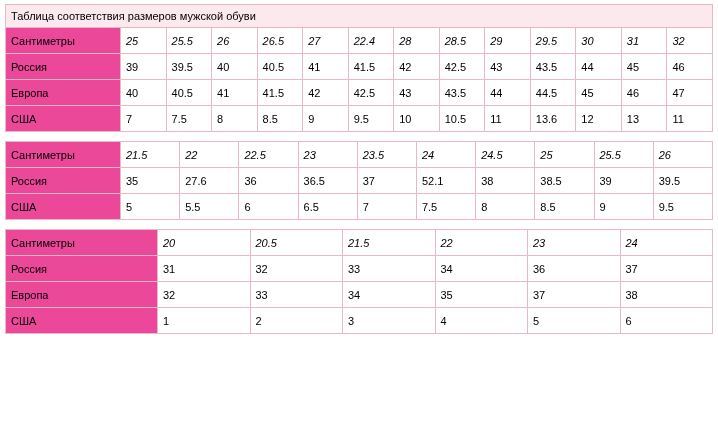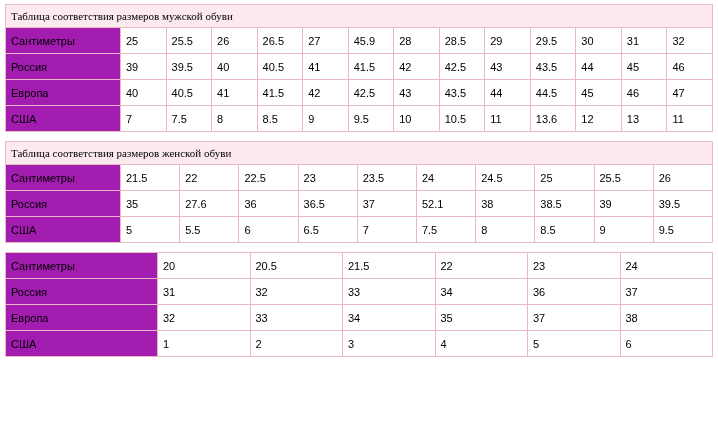--- a/index.html
+++ b/index.html
@@ -42,30 +42,30 @@
     white-space: nowrap;
     overflow: hidden;
   }
   .caption-cell {
     background: #fce9ee;
     text-align: center;
     font-weight: bold;
     font-size: 11px;
     height: 22px !important;
     color: #000;
-    font-family: Liberation Serif, serif;
   }
   .row-label {
-    background: #a21caf;
+    background: #ec4899;
     text-align: center;
     font-weight: bold;
     color: #000;
   }
   .hdr-val {
     font-weight: bold;
+    font-style: italic;
   }
   .data-val {
     font-weight: normal;
   }
 </style>
 </head>
 <body>
 
 <div class="page" id="page">
     <table class="size-table">
@@ -89,21 +89,21 @@
         <tr>
           <td class="caption-cell" colspan="14">Таблица соответствия размеров мужской обуви</td>
         </tr>
         <tr>
           <td class="row-label">Сантиметры</td>
           <td class="hdr-val">25</td>
           <td class="hdr-val">25.5</td>
           <td class="hdr-val">26</td>
           <td class="hdr-val">26.5</td>
           <td class="hdr-val">27</td>
-          <td class="hdr-val">45.9</td>
+          <td class="hdr-val">22.4</td>
           <td class="hdr-val">28</td>
           <td class="hdr-val">28.5</td>
           <td class="hdr-val">29</td>
           <td class="hdr-val">29.5</td>
           <td class="hdr-val">30</td>
           <td class="hdr-val">31</td>
           <td class="hdr-val">32</td>
         </tr>
         <tr>
           <td class="row-label">Россия</td>
@@ -164,23 +164,20 @@
         <col>
         <col>
         <col>
         <col>
         <col>
         <col>
         <col>
       </colgroup>
       <tbody>
         <tr>
-          <td class="caption-cell" colspan="11">Таблица соответствия размеров женской обуви</td>
-        </tr>
-        <tr>
           <td class="row-label">Сантиметры</td>
           <td class="hdr-val">21.5</td>
           <td class="hdr-val">22</td>
           <td class="hdr-val">22.5</td>
           <td class="hdr-val">23</td>
           <td class="hdr-val">23.5</td>
           <td class="hdr-val">24</td>
           <td class="hdr-val">24.5</td>
           <td class="hdr-val">25</td>
           <td class="hdr-val">25.5</td>

